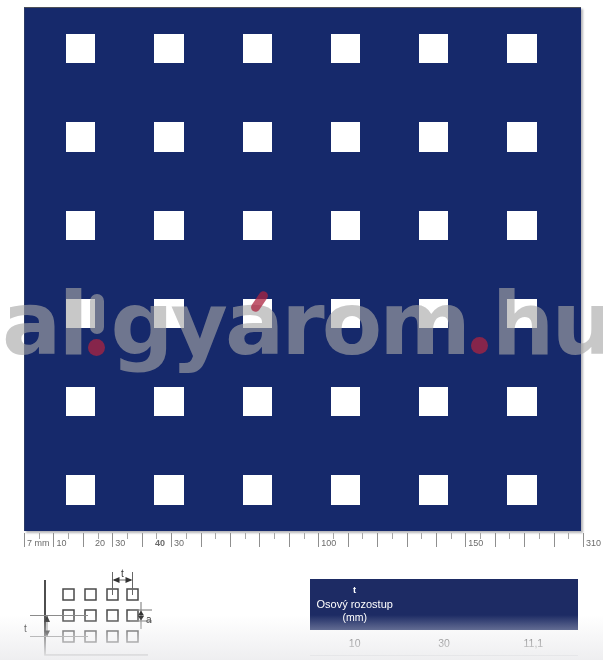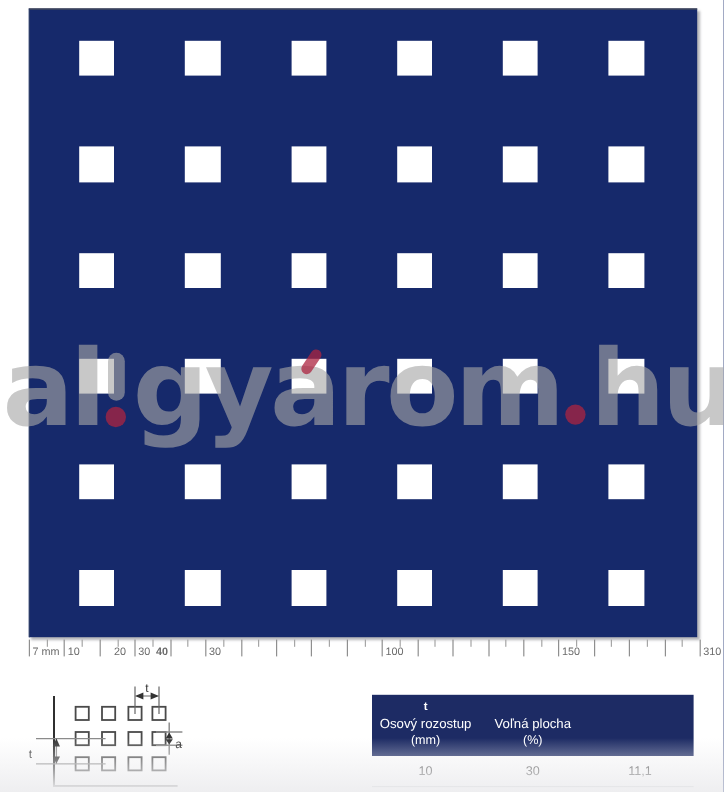--- a/index.html
+++ b/index.html
@@ -177,21 +177,21 @@
     <div class="tick minor" style="left: 485.4px;"></div>
     <div class="tick major" style="left: 500.2px;"></div>
     <div class="tick minor" style="left: 514.9px;"></div>
     <div class="tick major" style="left: 529.6px;"></div>
     <div class="tick minor" style="left: 544.3px;"></div>
     <div class="tick major" style="left: 559px;"></div>
     <div class="tick-label" style="left: 3px;">7 mm</div>
     <div class="tick-label" style="left: 32.4px;">10</div>
     <div class="tick-label" style="left: 71px;">20</div>
     <div class="tick-label" style="left: 91.3px;">30</div>
-    <div class="tick-label" style="left: 106px; font-weight: bold;">40</div>
+    <div class="tick-label" style="left: 131px; font-weight: bold;">40</div>
     <div class="tick-label" style="left: 150.1px;">30</div>
     <div class="tick-label" style="left: 297.2px;">100</div>
     <div class="tick-label" style="left: 444.3px;">150</div>
     <div class="tick-label" style="left: 562px;">310</div>
   </div>
 
 <svg class="diagram" width="165" height="95" viewBox="0 0 165 95">
 
   <path d="M25,14 V89 H128" fill="none" stroke="#2f2f2f" stroke-width="1.7"></path>
 
@@ -244,25 +244,20 @@
   <text x="4" y="66">t</text>
 </svg>
 
 <div class="spec-table">
   <div class="spec-head">
     <div>
       <div class="th-sym">t</div>
       <div class="th-name">Osový rozostup</div>
       <div class="th-unit">(mm)</div>
     </div>
-    <div>
-      <div class="th-sym"></div>
-      <div class="th-name">Voľná plocha</div>
-      <div class="th-unit">(%)</div>
-    </div>
   </div>
   <div class="spec-vals">
     <div>10</div>
     <div>30</div>
     <div>11,1</div>
   </div>
 </div>
 
 <div class="page-fade"></div>
 

